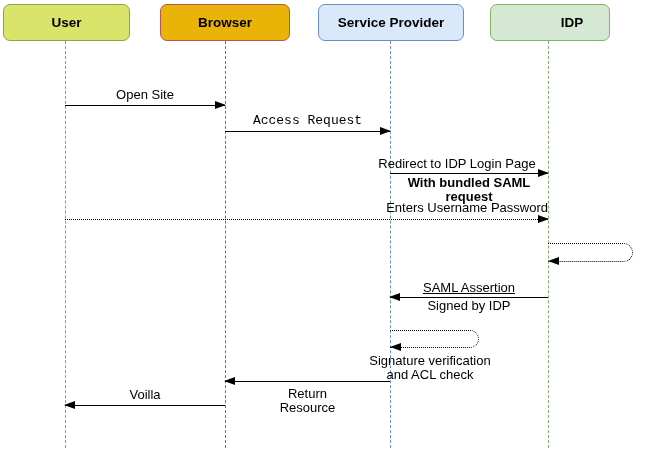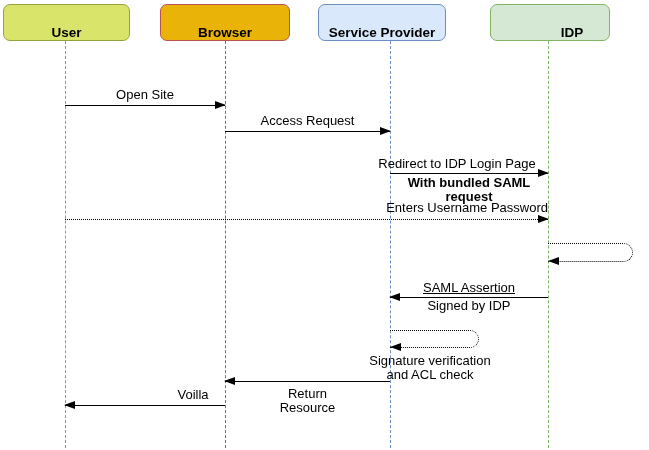--- a/index.html
+++ b/index.html
@@ -3,21 +3,21 @@
 <meta charset="utf-8">
 <style>
   html,body { margin:0; padding:0; background:#fff; }
   .canvas {
     position:relative; width:649px; height:450px; background:#ffffff;
     font-family:"Liberation Sans", sans-serif; overflow:hidden;
   }
   .actor {
     position:absolute; top:4px; height:37px; box-sizing:border-box;
     border:1px solid #888; border-radius:7px;
-    display:flex; align-items:flex-end; justify-content:center;
+    display:flex; align-items:center; justify-content:center;
     font-weight:bold; font-size:13.5px; color:#000;
   }
   .lifeline {
     position:absolute; top:41px; height:407px; width:0;
     border-left:1px dashed #999;
   }
   .msg-line { position:absolute; height:0; border-top:1px solid #000; }
   .msg-line.dotted { border-top-style:dotted; }
   .head-r {
     position:absolute; right:-1px; top:-5px; width:0; height:0;
@@ -48,38 +48,38 @@
 <body>
 
 <div class="canvas">
 
   <div class="actor" style="left: 3px; width: 127px; background-color: rgb(217, 228, 106); border-color: rgb(150, 162, 62);">
     <span>User</span>
   </div>
   <div class="actor" style="left: 160px; width: 130px; background-color: #eab308; border-color: rgb(184, 84, 80);">
     <span>Browser</span>
   </div>
-  <div class="actor" style="left: 318px; width: 128px; background-color: rgb(218, 232, 252); border-color: rgb(108, 142, 191);">
+  <div class="actor" style="left: 318px; width: 146px; background-color: rgb(218, 232, 252); border-color: rgb(108, 142, 191);">
     <span>Service Provider</span>
   </div>
   <div class="actor" style="left: 490px; width: 120px; background-color: rgb(213, 232, 212); border-color: rgb(130, 179, 102); padding-left: 44px;">
     <span>IDP</span>
   </div>
 
   <div class="lifeline" style="left: 65px; border-left-color: rgb(154, 162, 58);"></div>
   <div class="lifeline" style="left: 225px; border-left-color: rgb(184, 84, 80);"></div>
   <div class="lifeline" style="left: 390px; border-left-color: rgb(108, 142, 191);"></div>
   <div class="lifeline" style="left: 548px; border-left-color: rgb(130, 179, 102);"></div>
 
   <div class="msg-label" style="left:65px; top:88px; width:160px;">Open Site</div>
   <div class="msg-line" style="left:65px; top:105px; width:160px;">
     <div class="head-r"></div>
   </div>
 
-  <div class="msg-label" style="left:225px; top:114px; width:165px;">Access Request</div>
+  <div class="msg-label" style="left:225px; top:114px; width:165px;font-family:Liberation Mono, monospace;">Access Request</div>
   <div class="msg-line" style="left:225px; top:131px; width:165px;">
     <div class="head-r"></div>
   </div>
 
   <div class="msg-label" style="left:376px; top:157px; width:162px;">Redirect to IDP Login Page</div>
   <div class="msg-line" style="left:390px; top:173px; width:158px;">
     <div class="head-r"></div>
   </div>
   <div class="msg-label" style="left:388px; top:176px; width:162px;font-weight:bold;">With bundled SAML request</div>
 
@@ -101,18 +101,18 @@
   <div class="loop-head" style="left:390px; top:343px;"></div>
   <div class="msg-label" style="left:366px; top:354px; width:128px;">Signature verification
 and ACL check</div>
 
   <div class="msg-line" style="left:225px; top:381px; width:165px;">
     <div class="head-l"></div>
   </div>
   <div class="msg-label" style="left:225px; top:387px; width:165px;">Return
 Resource</div>
 
-  <div class="msg-label" style="left:65px; top:388px; width:160px;margin-left:48px;">Voilla</div>
+  <div class="msg-label" style="left:65px; top:388px; width:160px;">Voilla</div>
   <div class="msg-line" style="left:65px; top:405px; width:160px;">
     <div class="head-l"></div>
   </div>
 
 </div>
 
 </body></html>

